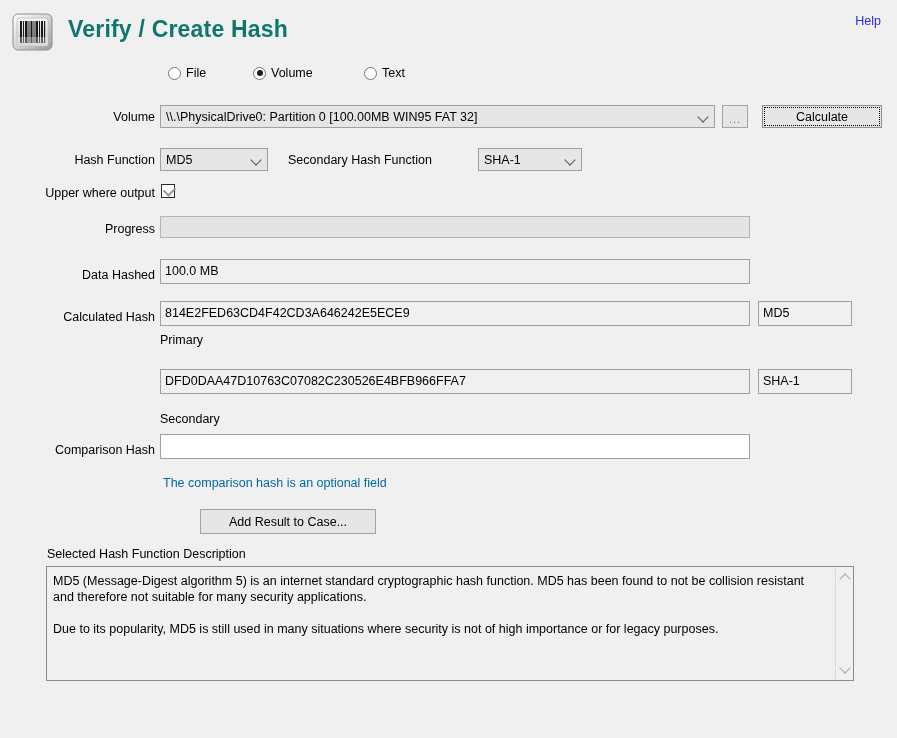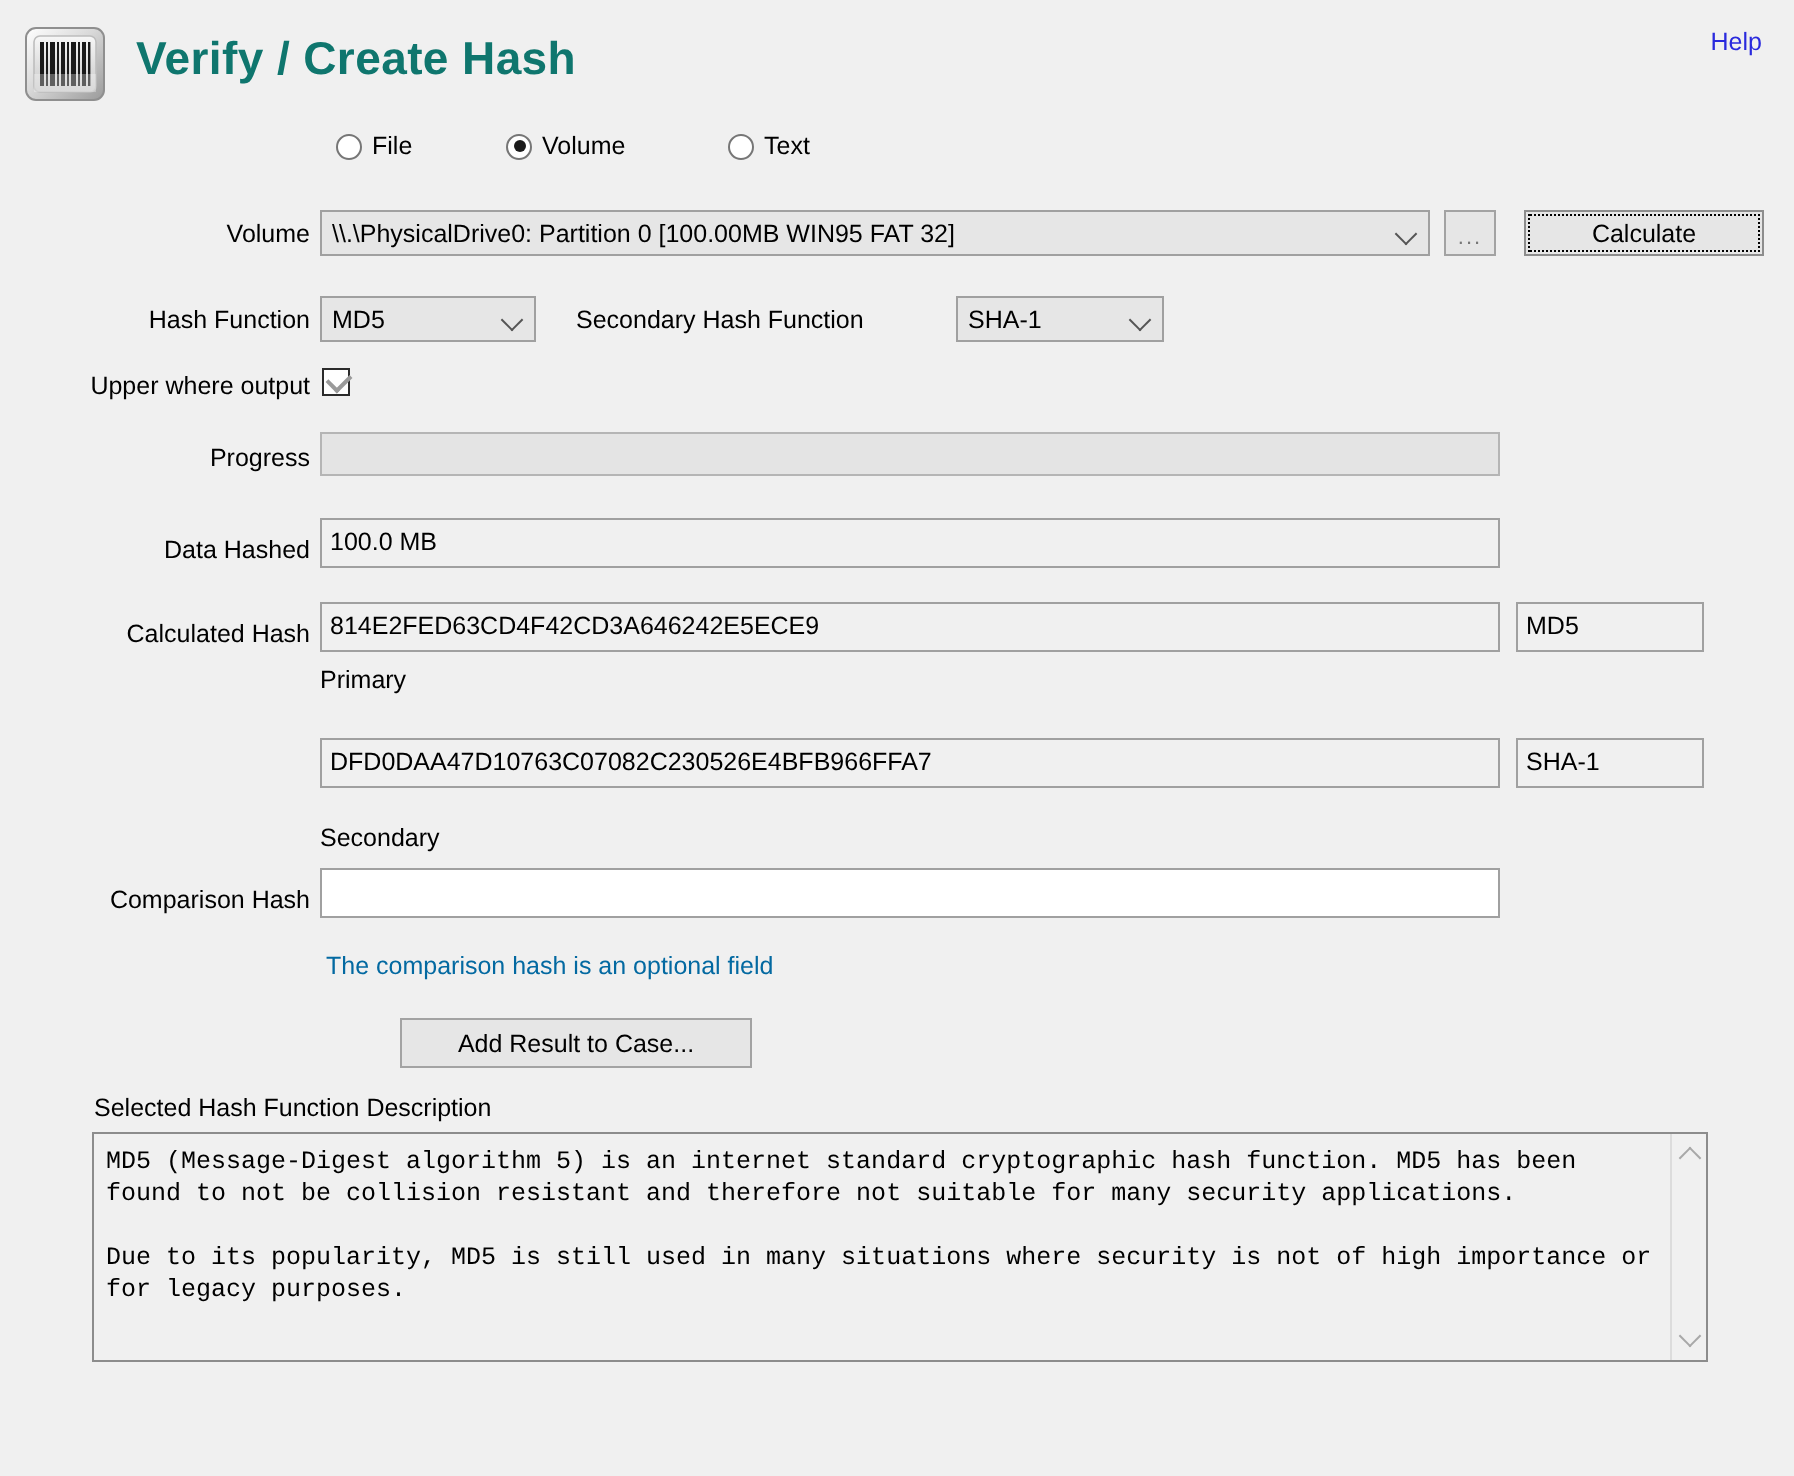--- a/index.html
+++ b/index.html
@@ -211,21 +211,21 @@
     display: flex;
   }
   .descbox .dtext {
     flex: 1 1 auto;
     padding: 6px 7px 6px 6px;
     font-size: 12.5px;
     line-height: 16px;
     color: #000;
     overflow: hidden;
   }
-  .descbox .dtext p { margin: 0 0 16px 0; font-family: Liberation Mono, monospace; }
+  .descbox .dtext p { margin: 0 0 16px 0; }
   .descbox .dtext p:last-child { margin-bottom: 0; }
   .scrollbar {
     flex: 0 0 auto;
     width: 17px;
     background: #f0f0f0;
     border-left: 1px solid #dcdcdc;
     position: relative;
     cursor: pointer;
   }
   .sb-arrow {

